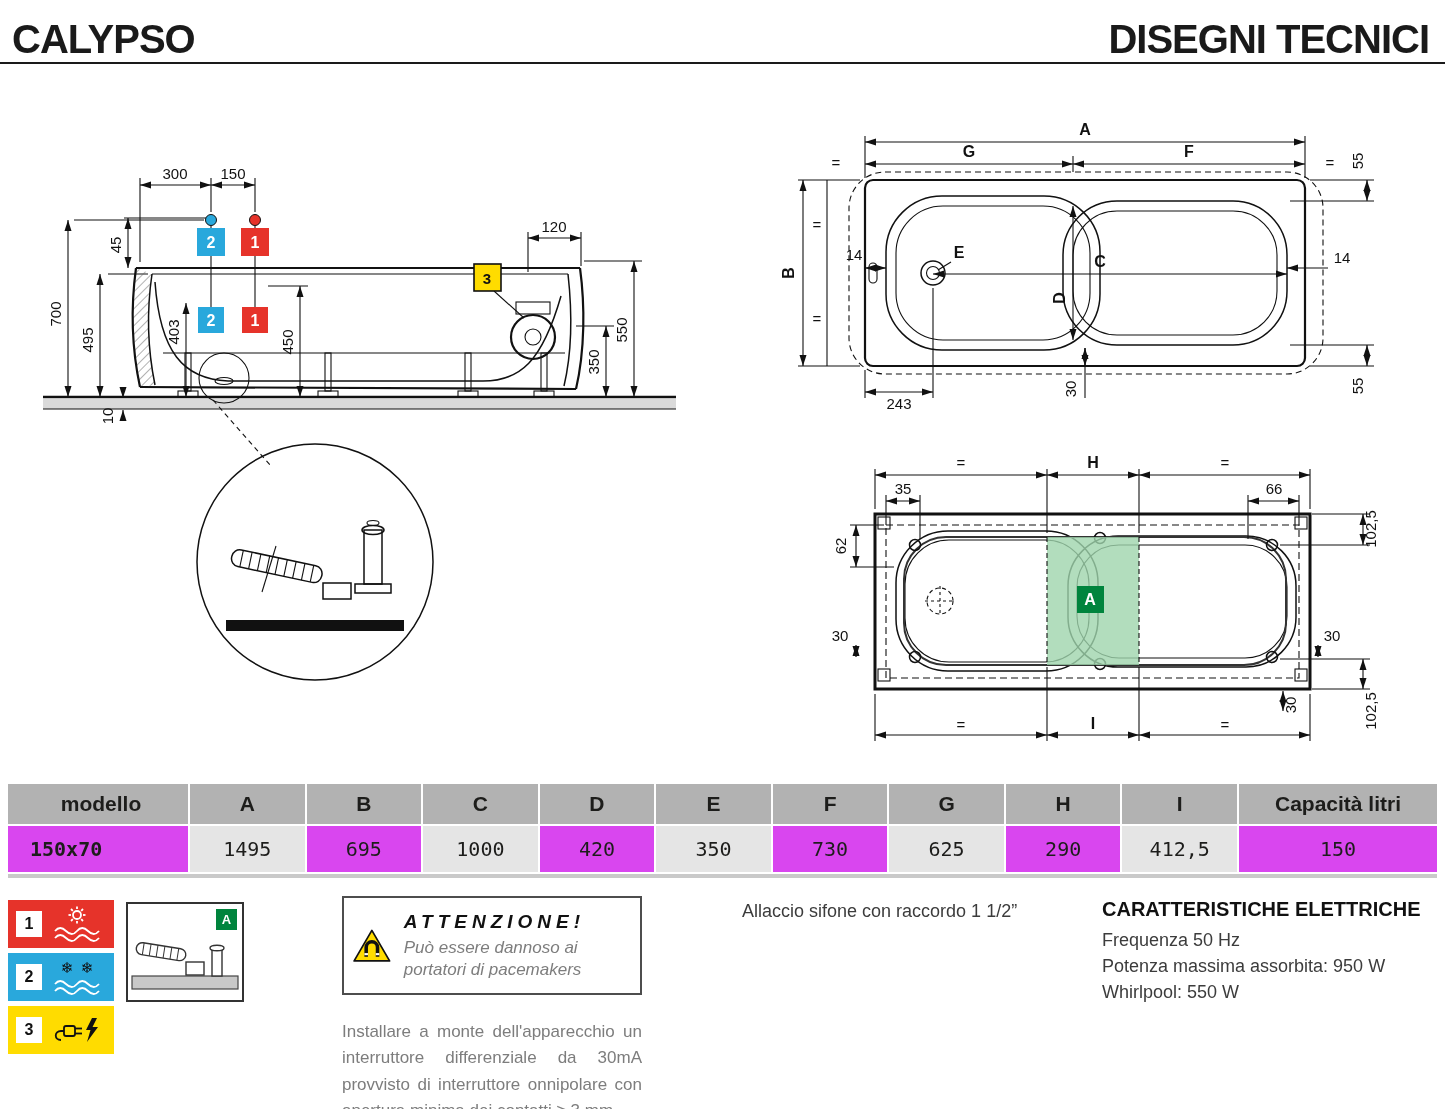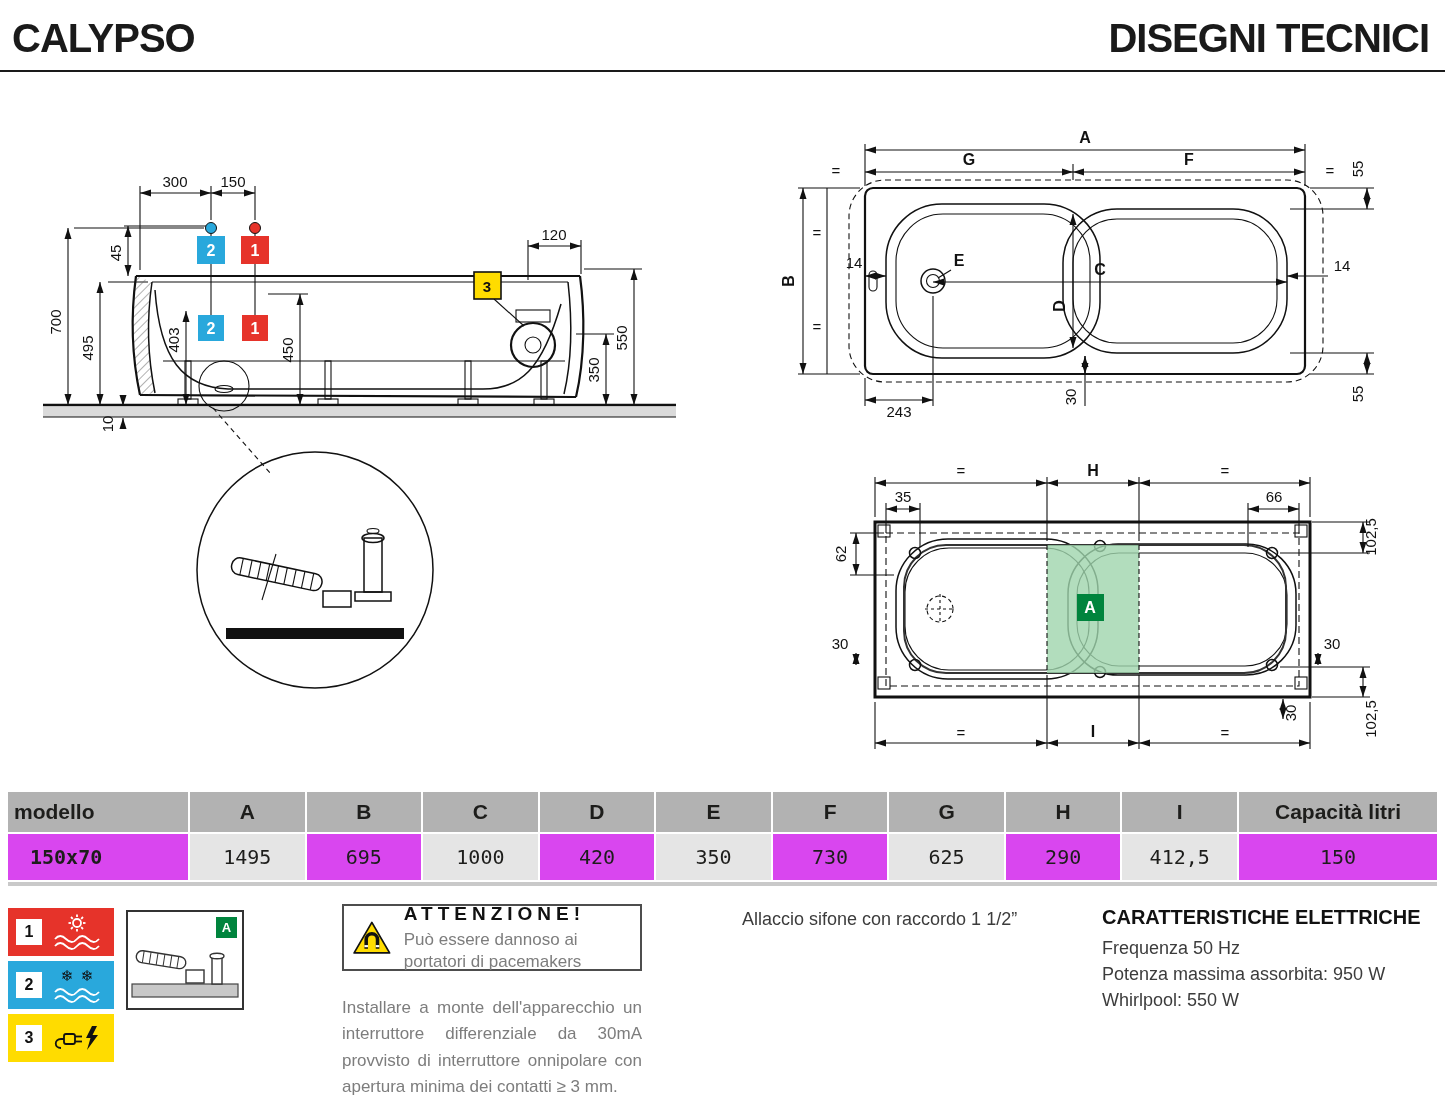--- a/index.html
+++ b/index.html
@@ -1,61 +1,61 @@
 <!DOCTYPE html>
 <html><head>
 <meta charset="utf-8">
 <style>
   * { margin:0; padding:0; box-sizing:border-box; }
   body {
     width:1445px; height:1109px; background:#fff; overflow:hidden;
     font-family:"Liberation Sans", sans-serif; color:#1a1a1a; position:relative;
   }
   
-  .header { height:72px; border-bottom:2px solid #1a1a1a; display:flex;
-            justify-content:space-between; align-items:center; padding:6px 16px 0 12px; }
+  .header { height:64px; border-bottom:2px solid #1a1a1a; display:flex;
+            justify-content:space-between; align-items:flex-end; padding:6px 16px 0 12px; }
   .h-title { font-size:40px; font-weight:bold; letter-spacing:-1px; }
   
   .drawings { position:relative; height:720px; }
   .svg-side { position:absolute; left:28px; top:36px; }
   .svg-top  { position:absolute; left:770px; top:44px; }
   .svg-plan { position:absolute; left:800px; top:385px; }
   svg { font-family:"Liberation Sans", sans-serif; }
   svg text { fill:#111; font-size:15px; }
   svg text.lab { font-weight:bold; font-size:16px; }
   svg text.mw { fill:#fff; font-weight:bold; font-size:16px; }
   svg .ln  { stroke:#111; stroke-width:1.1; fill:none; }
   svg .o15 { stroke:#111; stroke-width:1.5; fill:none; }
   svg .o2  { stroke:#111; stroke-width:2.2; fill:none; }
   
   .dim-table { margin:0 8px; background:#fff; }
   .t-row { display:grid; grid-template-columns:180px repeat(9,1fr) 198px; gap:2px; }
   .t-row + .t-row { margin-top:2px; }
   .th { background:#b2b2b2; height:40px; line-height:40px; text-align:center;
         font-size:21px; font-weight:bold; color:#1d1d1b; }
-  .th.first { text-align:left; padding-left:6px; }
+  .th.first { text-align:center; padding-left:6px; }
   .td { background:#d946ef; height:46px; line-height:46px; text-align:center;
         font-size:20px; color:#1d1d1b; font-family:"DejaVu Sans Mono", monospace; }
   .td.alt { background:#e5e5e5; }
   .td.first { text-align:left; padding-left:22px; font-weight:bold; }
   .t-bottom { height:4px; background:#c9c9c9; margin-top:2px; }
   
   .footer { position:relative; height:225px; }
   .legend { position:absolute; left:8px; top:22px; }
   .leg { width:106px; height:48px; margin-bottom:5px; display:flex; align-items:center; }
   .leg .num { width:26px; height:26px; margin-left:8px; background:#fff; color:#111;
               font-weight:bold; font-size:16px; display:flex; align-items:center; justify-content:center; }
   .leg svg { margin-left:8px; }
   .leg.red { background:#e6332a; } .leg.blue { background:#29a8dc; } .leg.yellow { background:#ffdc00; }
   .drainbox { position:absolute; left:126px; top:24px; width:118px; height:100px;
               border:2px solid #333; background:#fff; }
   .abox { position:absolute; top:5px; right:5px; width:21px; height:21px; background:#00843d;
           color:#fff; font-weight:bold; font-size:13px; display:flex; align-items:center; justify-content:center; }
   .attn-col { position:absolute; left:342px; top:18px; width:300px; }
-  .attnbox { border:2.5px solid #4d4d4d; height:67px; display:flex; align-items:center; padding:8px; }
+  .attnbox { border:2.5px solid #4d4d4d; height:99px; display:flex; align-items:center; padding:8px;font-style:italic; }
   .attntitle { font-size:19px; font-weight:bold; letter-spacing:5px; color:#111; margin-bottom:4px; }
   .attnbody { font-size:17px; color:#7d7d7d; line-height:1.25; }
   .attn-text-wrap { margin-left:12px; }
   .install { margin-top:24px; font-size:17px; color:#7d7d7d; line-height:1.55; text-align:justify; }
   .chars { position:absolute; top:20px; }
   .chars.hyd { left:742px; width:340px; }
   .chars.ele { left:1102px; width:340px; }
   .chars h3 { font-size:20px; font-weight:bold; color:#111; margin-bottom:6px; }
   .charline { font-size:18px; color:#3c3c3c; line-height:26px; }
 </style>

